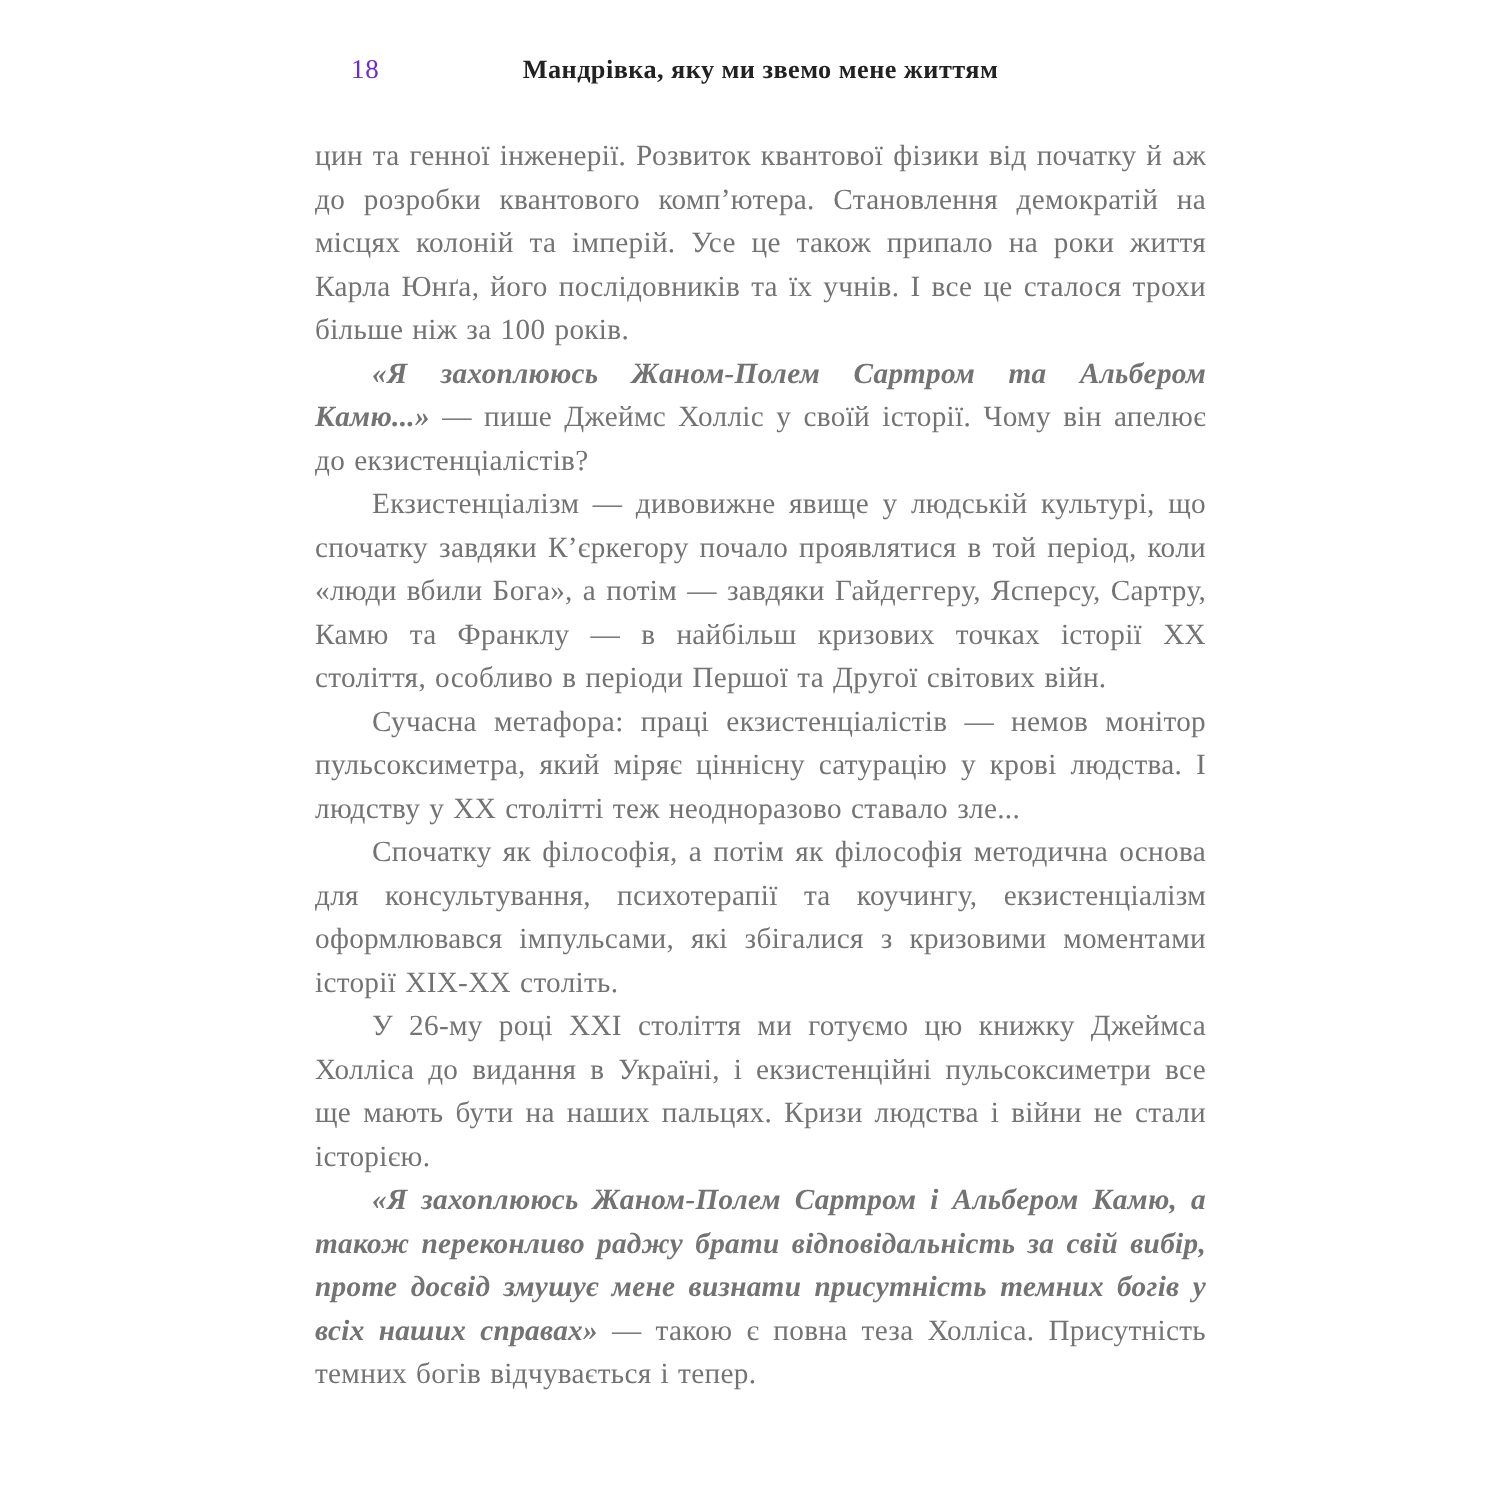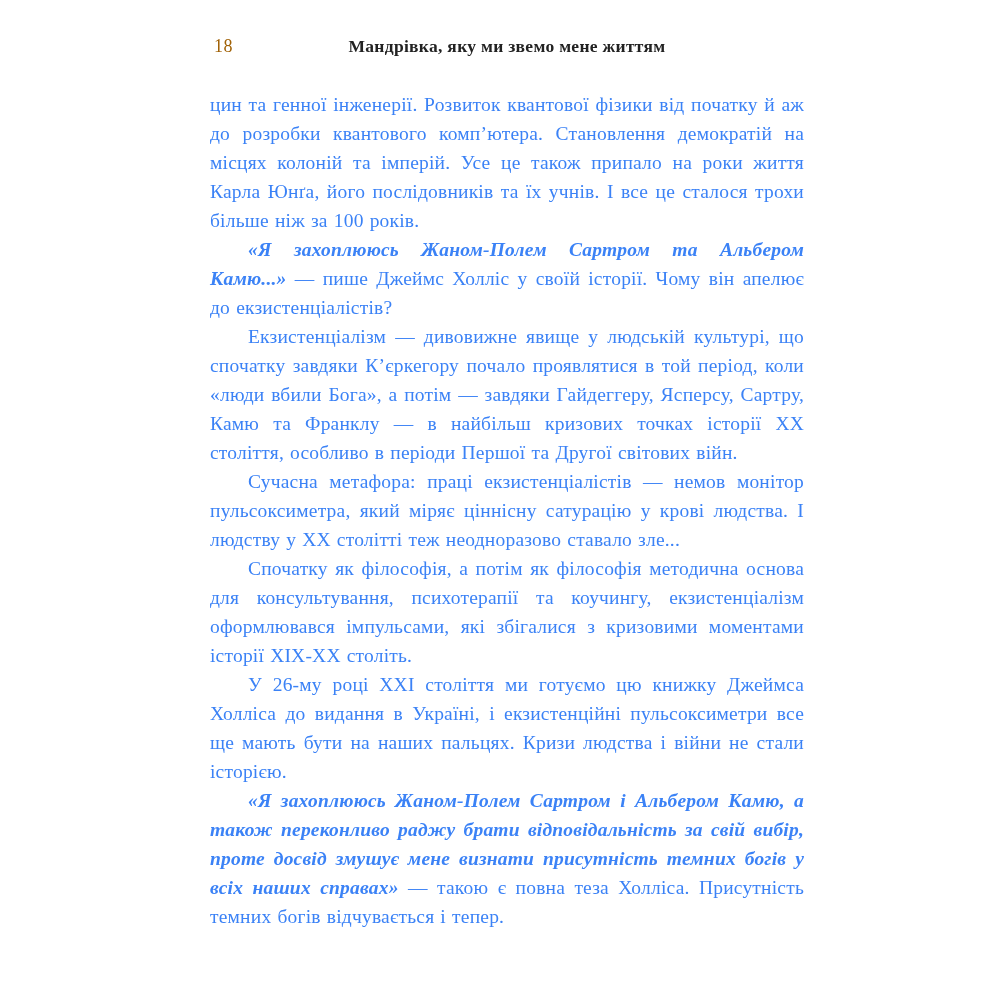--- a/index.html
+++ b/index.html
@@ -20,46 +20,46 @@
     overflow: hidden;
   }
   .running-head {
     position: relative;
     width: 100%;
     height: 26px;
     margin-bottom: 28px;
   }
   .page-num {
     position: absolute;
-    left: 4px;
+    left: 24px;
     top: 0;
     font-size: 18px;
     letter-spacing: 0.5px;
-    color: #a16207;
+    color: #6d28d9;
   }
   .running-title {
     display: block;
     text-align: center;
     font-size: 17.5px;
     font-weight: 700;
     letter-spacing: 0.3px;
     color: #222;
   }
   .body-text {
     width: 100%;
   }
   .para {
     margin: 0;
     font-size: 19.5px;
     line-height: 29px;
     text-align: justify;
     text-justify: inter-word;
     word-spacing: 1px;
     letter-spacing: 0.2px;
-    color: #3b82f6;
+    color: #737373;
   }
   .para.indent {
     text-indent: 38px;
   }
   .seg-normal {
     font-style: normal;
     font-weight: 400;
   }
   .seg-emphasis {
     font-style: italic;

